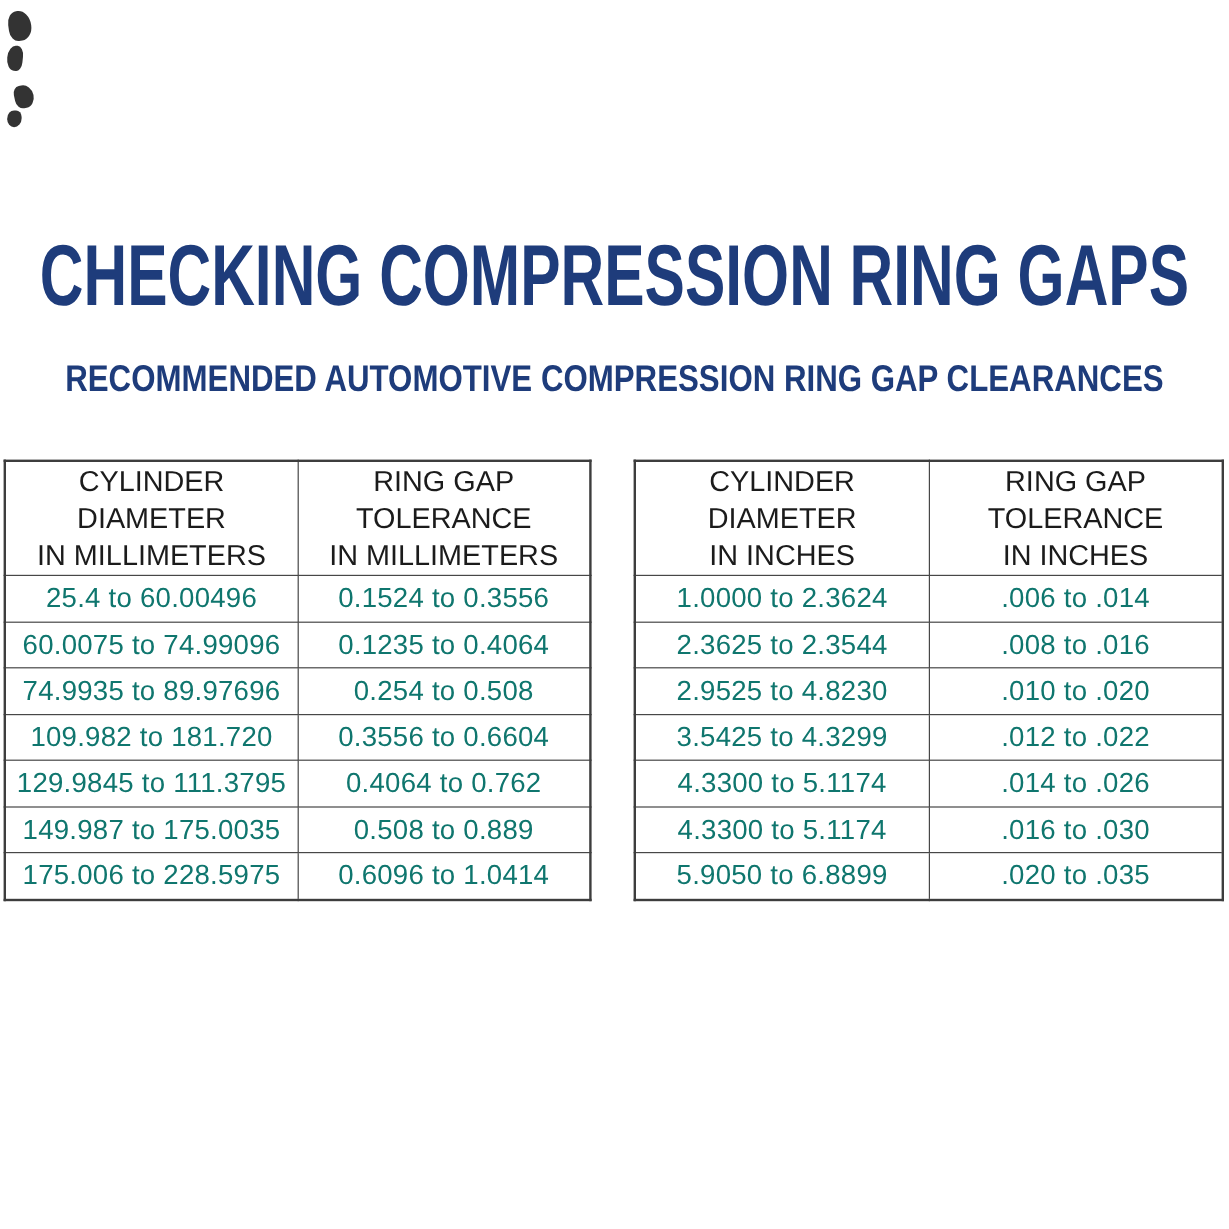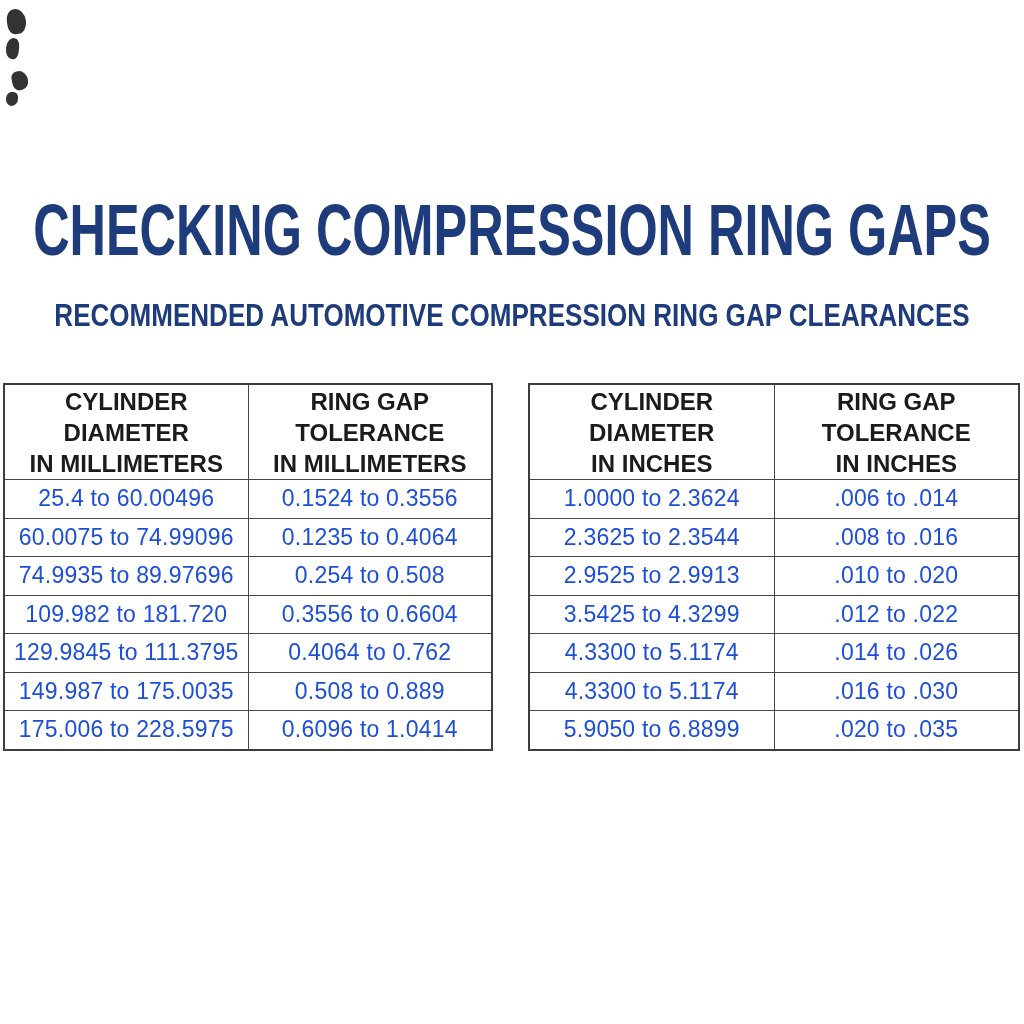--- a/index.html
+++ b/index.html
@@ -50,30 +50,30 @@
     border: 2px solid #3d3d3d;
   }
   table.data-table th, table.data-table td {
     border: 1.5px solid #474747;
     text-align: center;
     vertical-align: middle;
     padding: 0 4px;
   }
   table.data-table th {
     height: 94px;
-    font-size: 24px; font-weight: 700;
+    font-size: 24px; font-weight: 400;
     line-height: 31px;
     color: #1b1b1b;
     white-space: pre-line;
     margin-left: 47px;
   }
   table.data-table td {
     height: 37.5px;
     font-size: 23px; font-weight: 400;
-    color: #1d4ed8;
+    color: #0f766e;
     letter-spacing: 0.2px;
   }
 </style>
 </head>
 <body>
 
 <div class="page">
 
   <div>
     <span class="ink m1"></span>
@@ -146,21 +146,21 @@
         <tbody>
           <tr>
             <td>1.0000 to 2.3624</td>
             <td>.006 to .014</td>
           </tr>
           <tr>
             <td>2.3625 to 2.3544</td>
             <td>.008 to .016</td>
           </tr>
           <tr>
-            <td>2.9525 to 2.9913</td>
+            <td>2.9525 to 4.8230</td>
             <td>.010 to .020</td>
           </tr>
           <tr>
             <td>3.5425 to 4.3299</td>
             <td>.012 to .022</td>
           </tr>
           <tr>
             <td>4.3300 to 5.1174</td>
             <td>.014 to .026</td>
           </tr>

